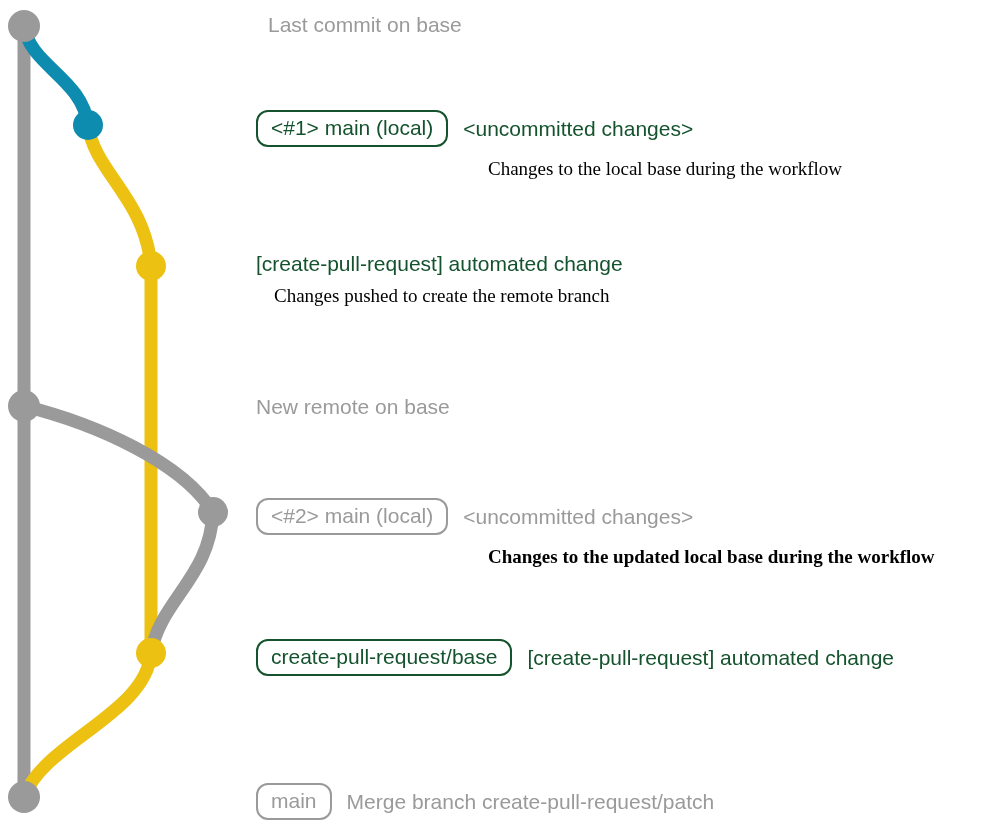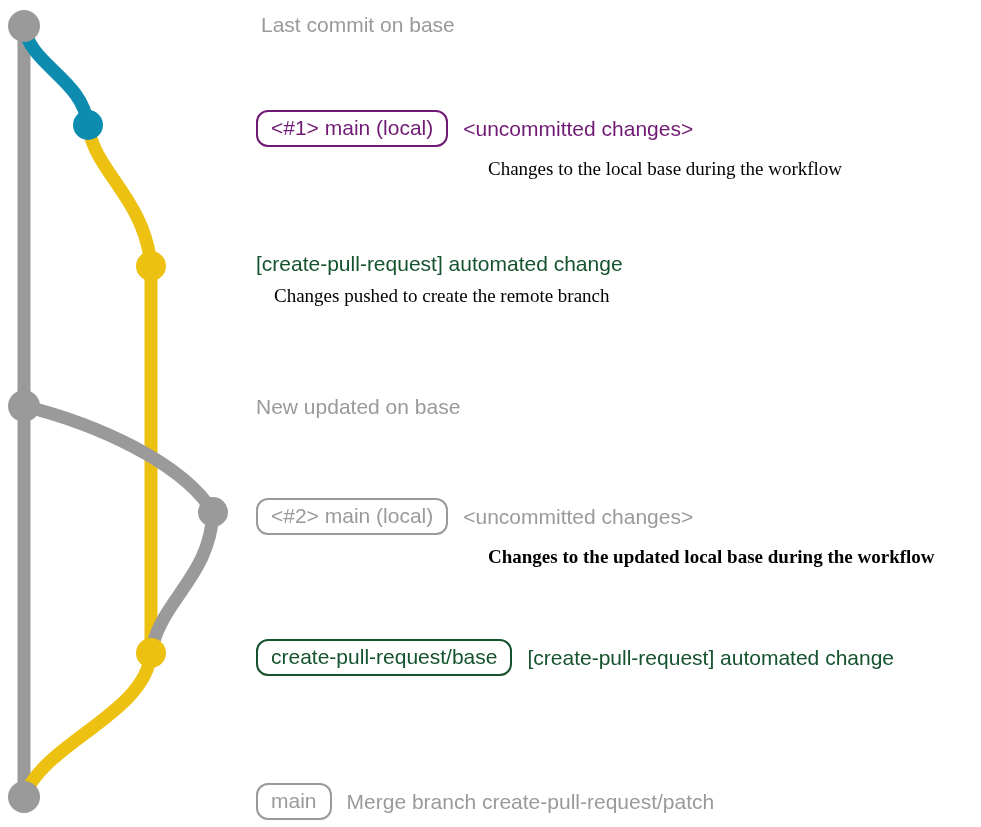--- a/index.html
+++ b/index.html
@@ -75,21 +75,21 @@
     font-family: "Liberation Serif", serif;
     font-size: 19px;
     line-height: 1;
     color: #000000;
     white-space: nowrap;
     margin-top: 12px;
   }
   .sub-wrap { display: block; }
 
   .c-gray  { color: #9a9a9a; }
-  .c-blue  { color: #701a75; }
+  .c-blue  { color: #14532d; }
   .c-gold  { color: #14532d; }
 </style>
 </head>
 <body>
 
 <div id="graph-layer">
   <svg id="graph-svg" width="260" height="827" viewBox="0 0 260 827" xmlns="http://www.w3.org/2000/svg">
 
     <path d="M 24 26 L 24 797" stroke="#9a9a9a" stroke-width="13" fill="none" stroke-linecap="round"></path>
 
@@ -109,21 +109,21 @@
     <circle cx="151" cy="266" r="15" fill="#edc111"></circle>
     <circle cx="24" cy="406" r="16" fill="#9a9a9a"></circle>
     <circle cx="213" cy="512" r="15" fill="#9a9a9a"></circle>
     <circle cx="151" cy="653" r="15" fill="#edc111"></circle>
     <circle cx="24" cy="797" r="16" fill="#9a9a9a"></circle>
   </svg>
 </div>
 
 <div id="annotations">
 
-  <div class="ann-row" style="left:261px; top:14px;justify-content:center;">
+  <div class="ann-row" style="left:268px; top:14px;justify-content:center;">
     <div class="sub-wrap">
       <div class="ann-line">
         <span class="headline c-gray">Last commit on base</span>
       </div>
     </div>
   </div>
 
   <div class="ann-row" style="left:256px; top:110px;">
     <div class="sub-wrap">
       <div class="ann-line">
@@ -139,21 +139,21 @@
       <div class="ann-line">
         <span class="headline c-gold">[create-pull-request] automated change</span>
       </div>
       <div class="subline" style="margin-left:18px;">Changes pushed to create the remote branch</div>
     </div>
   </div>
 
   <div class="ann-row" style="left:256px; top:396px;">
     <div class="sub-wrap">
       <div class="ann-line">
-        <span class="headline c-gray">New updated on base</span>
+        <span class="headline c-gray">New remote on base</span>
       </div>
     </div>
   </div>
 
   <div class="ann-row" style="left:256px; top:498px;">
     <div class="sub-wrap">
       <div class="ann-line">
         <span class="chip c-gray">&lt;#2&gt; main (local)</span>
         <span class="headline c-gray spaced">&lt;uncommitted changes&gt;</span>
       </div>

